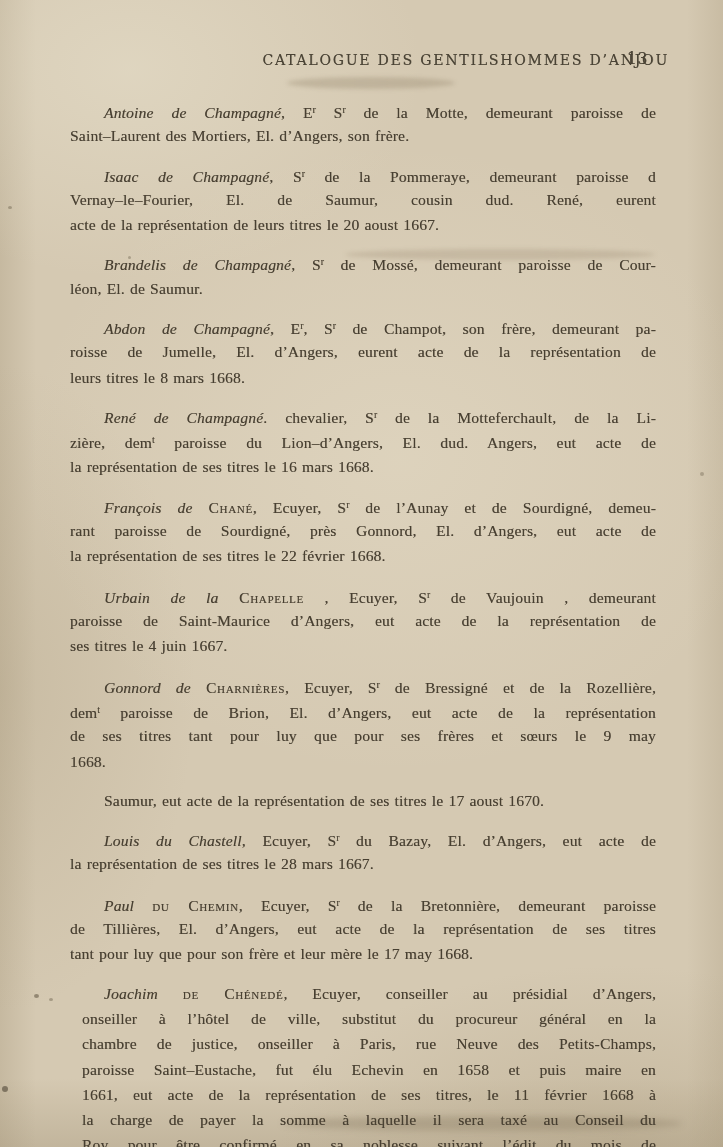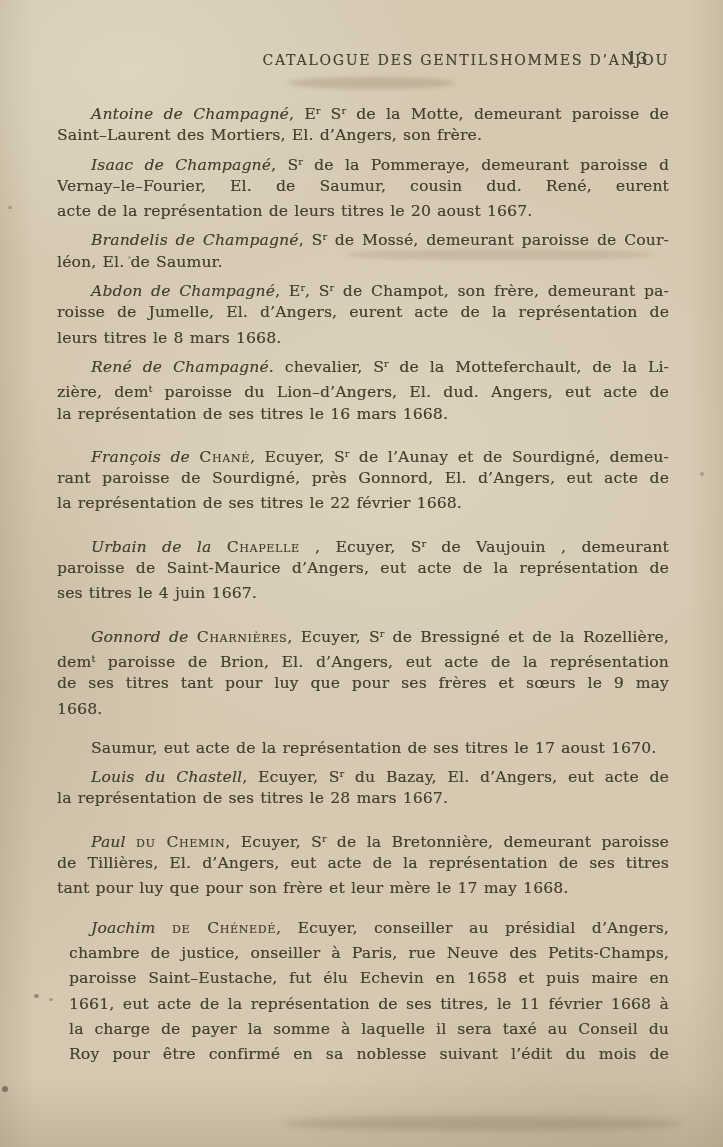--- a/index.html
+++ b/index.html
@@ -23,21 +23,21 @@
     color:#4a4335;text-shadow:0.3px 0.3px 0.5px rgba(74,67,53,0.55);
   }
   .pagenum{
     position:absolute;right:21px;top:-1px;font-size:16px;letter-spacing:0.5px;text-indent:0;
   }
   .text-block{
     margin-top:28px;font-size:15.5px;line-height:25.3px;
     text-shadow:0.3px 0.3px 0.45px rgba(70,60,45,0.5);
     word-spacing:1px;letter-spacing:0.2px;
   }
-  .para{margin:0;}
+  .para{margin:13px;font-family:Liberation Serif, serif;}
   .para.gap{margin-top:14px;}
   .para.shift{padding-left:12px;}
   .line{height:25.3px;text-align:justify;text-align-last:justify;overflow:hidden;}
   .line.end{text-align-last:left;}
   .para .line:first-child{text-indent:34px;}
   .para.shift .line:first-child{text-indent:22px;}
   .it{font-style:italic;}
   .sc{font-variant:small-caps;letter-spacing:0.7px;}
   sup.sp{font-size:9.5px;vertical-align:5px;letter-spacing:0;}
   .artifact{position:absolute;pointer-events:none;}
@@ -118,20 +118,21 @@
         <div class="line"><span class="it">Louis du Chastell</span><span class="rg">, Ecuyer, S</span><sup class="sp">r</sup><span class="rg"> du Bazay, El. d’Angers, eut acte de</span></div>
         <div class="line end"><span class="rg">la représentation de ses titres le 28 mars 1667.</span></div>
       </div>
       <div class="para gap">
         <div class="line"><span class="it">Paul </span><span class="sc">du Chemin</span><span class="rg">, Ecuyer, S</span><sup class="sp">r</sup><span class="rg"> de la Bretonnière, demeurant paroisse</span></div>
         <div class="line"><span class="rg">de Tillières, El. d’Angers, eut acte de la représentation de ses titres</span></div>
         <div class="line end"><span class="rg">tant pour luy que pour son frère et leur mère le 17 may 1668.</span></div>
       </div>
       <div class="para gap shift">
         <div class="line"><span class="it">Joachim </span><span class="sc">de Chénedé</span><span class="rg">, Ecuyer, conseiller au présidial d’Angers,</span></div>
+        <div class="line"><span class="rg">onseiller à l’hôtel de ville, substitut du procureur général en la</span></div>
         <div class="line"><span class="rg">chambre de justice, onseiller à Paris, rue Neuve des Petits-Champs,</span></div>
         <div class="line"><span class="rg">paroisse Saint–Eustache, fut élu Echevin en 1658 et puis maire en</span></div>
         <div class="line"><span class="rg">1661, eut acte de la représentation de ses titres, le 11 février 1668 à</span></div>
         <div class="line"><span class="rg">la charge de payer la somme à laquelle il sera taxé au Conseil du</span></div>
         <div class="line"><span class="rg">Roy pour être confirmé en sa noblesse suivant l’édit du mois de</span></div>
       </div>
     </div>
 </div>
 
 </body></html>

